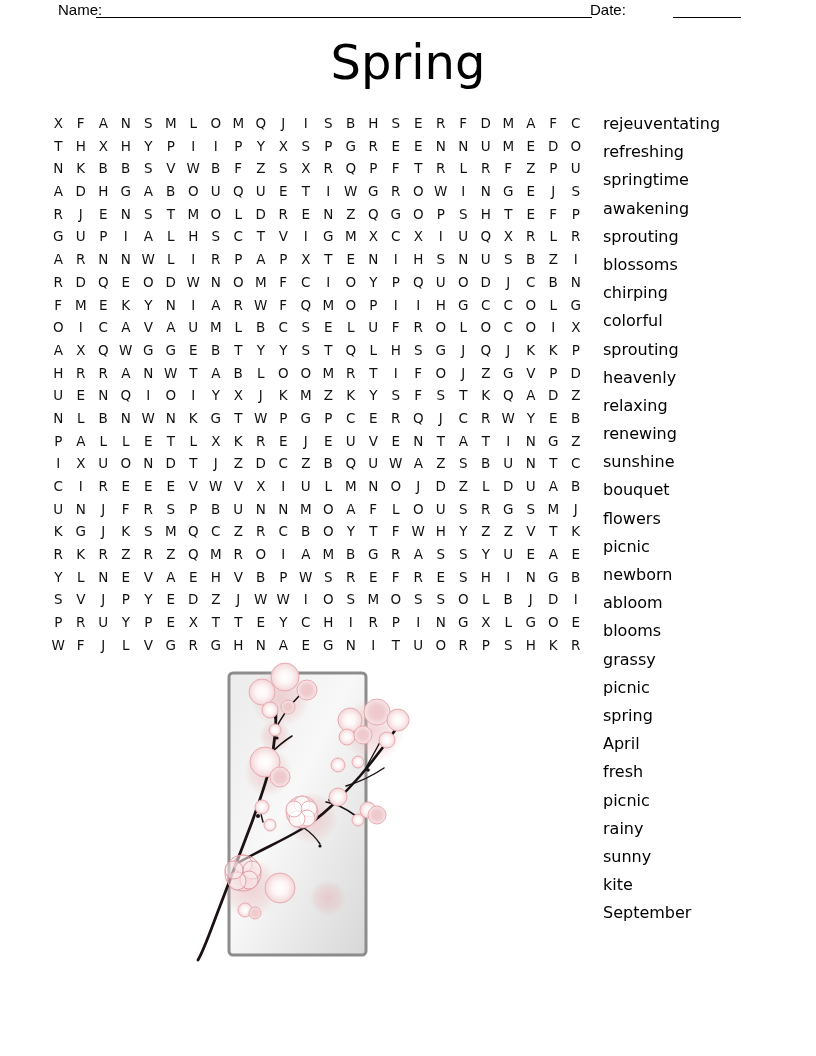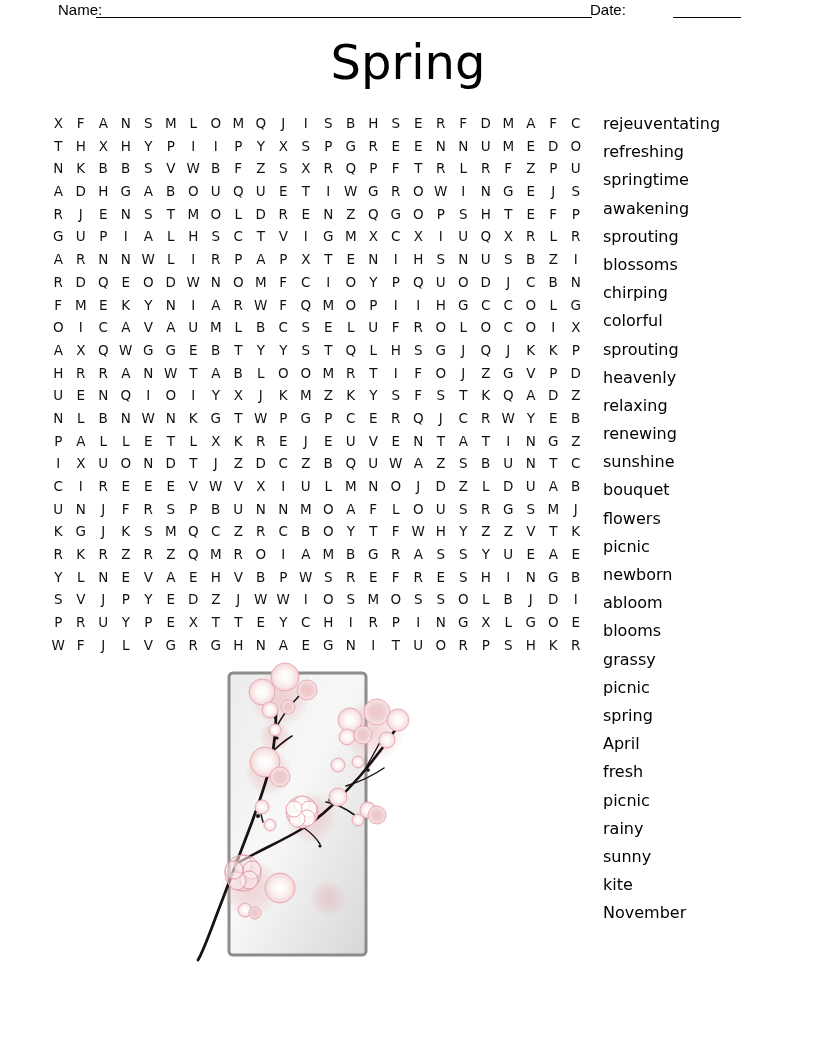--- a/index.html
+++ b/index.html
@@ -714,21 +714,21 @@
     <li>blooms</li>
     <li>grassy</li>
     <li>picnic</li>
     <li>spring</li>
     <li>April</li>
     <li>fresh</li>
     <li>picnic</li>
     <li>rainy</li>
     <li>sunny</li>
     <li>kite</li>
-    <li>November</li>
+    <li>September</li>
   </ul>
 
 <svg class="flower" width="250" height="330" viewBox="0 0 250 330" aria-hidden="true">
   <defs>
     <linearGradient id="g-frame" x1="0" y1="0" x2="1" y2="1">
       <stop offset="0" stop-color="#ebebeb"></stop>
       <stop offset="0.45" stop-color="#f8f8f8"></stop>
       <stop offset="1" stop-color="#d7d7d7"></stop>
     </linearGradient>
     <radialGradient id="g-petal">

